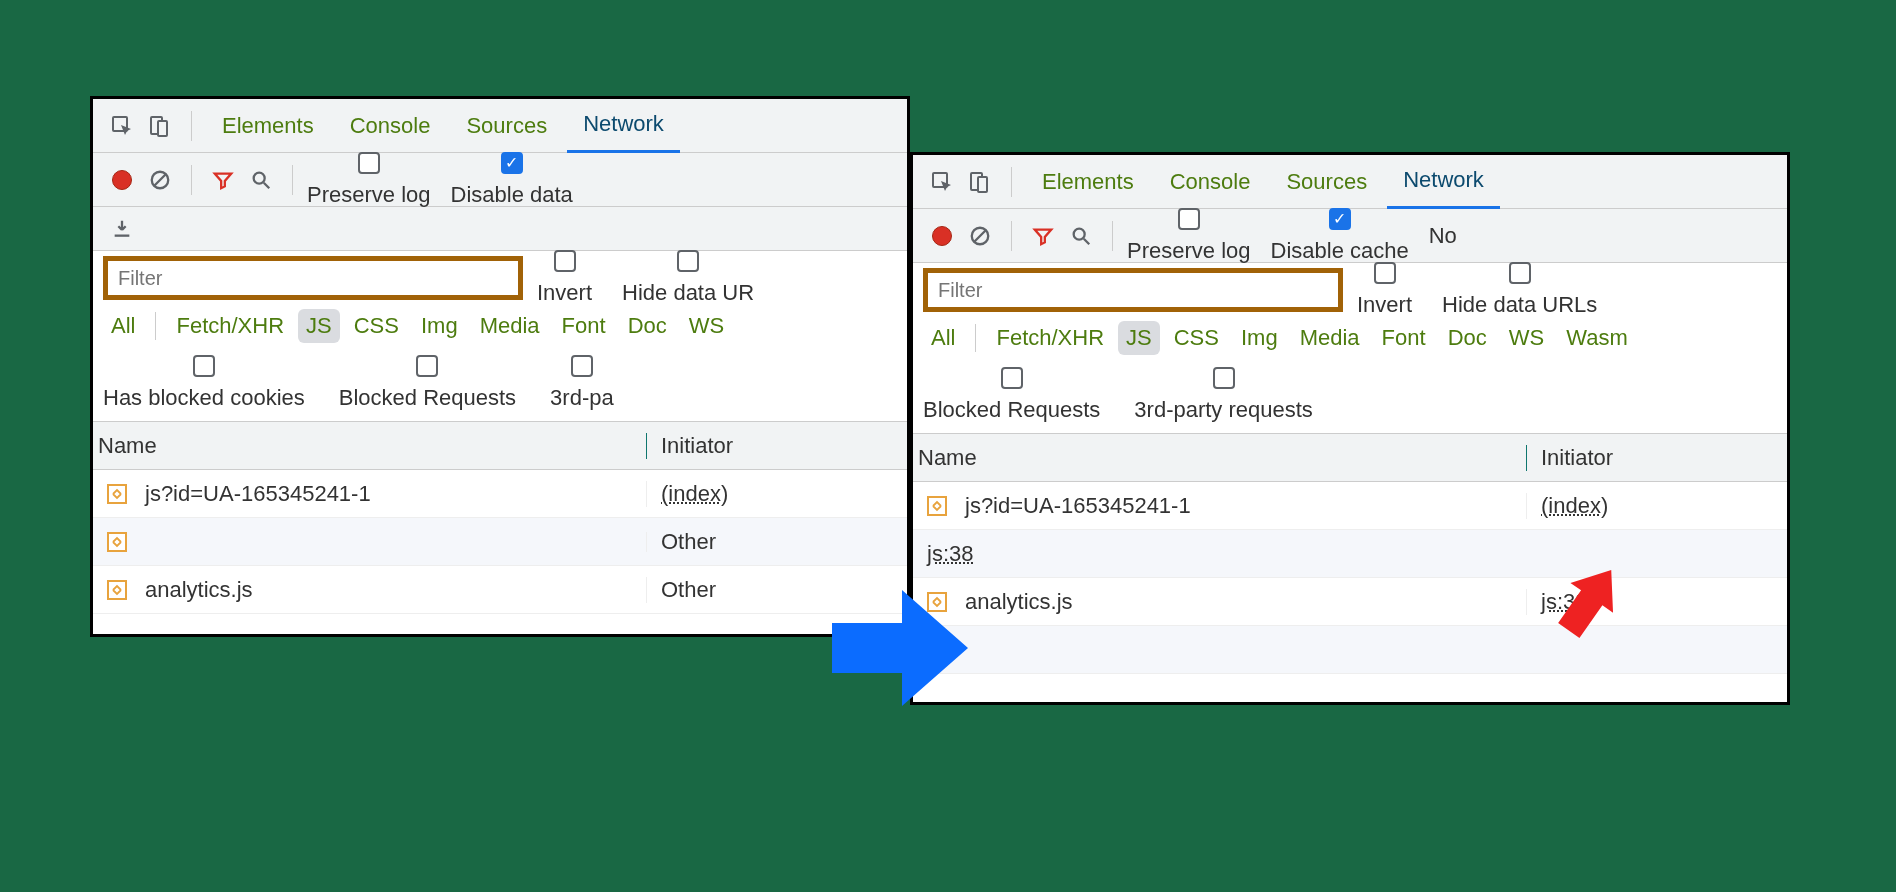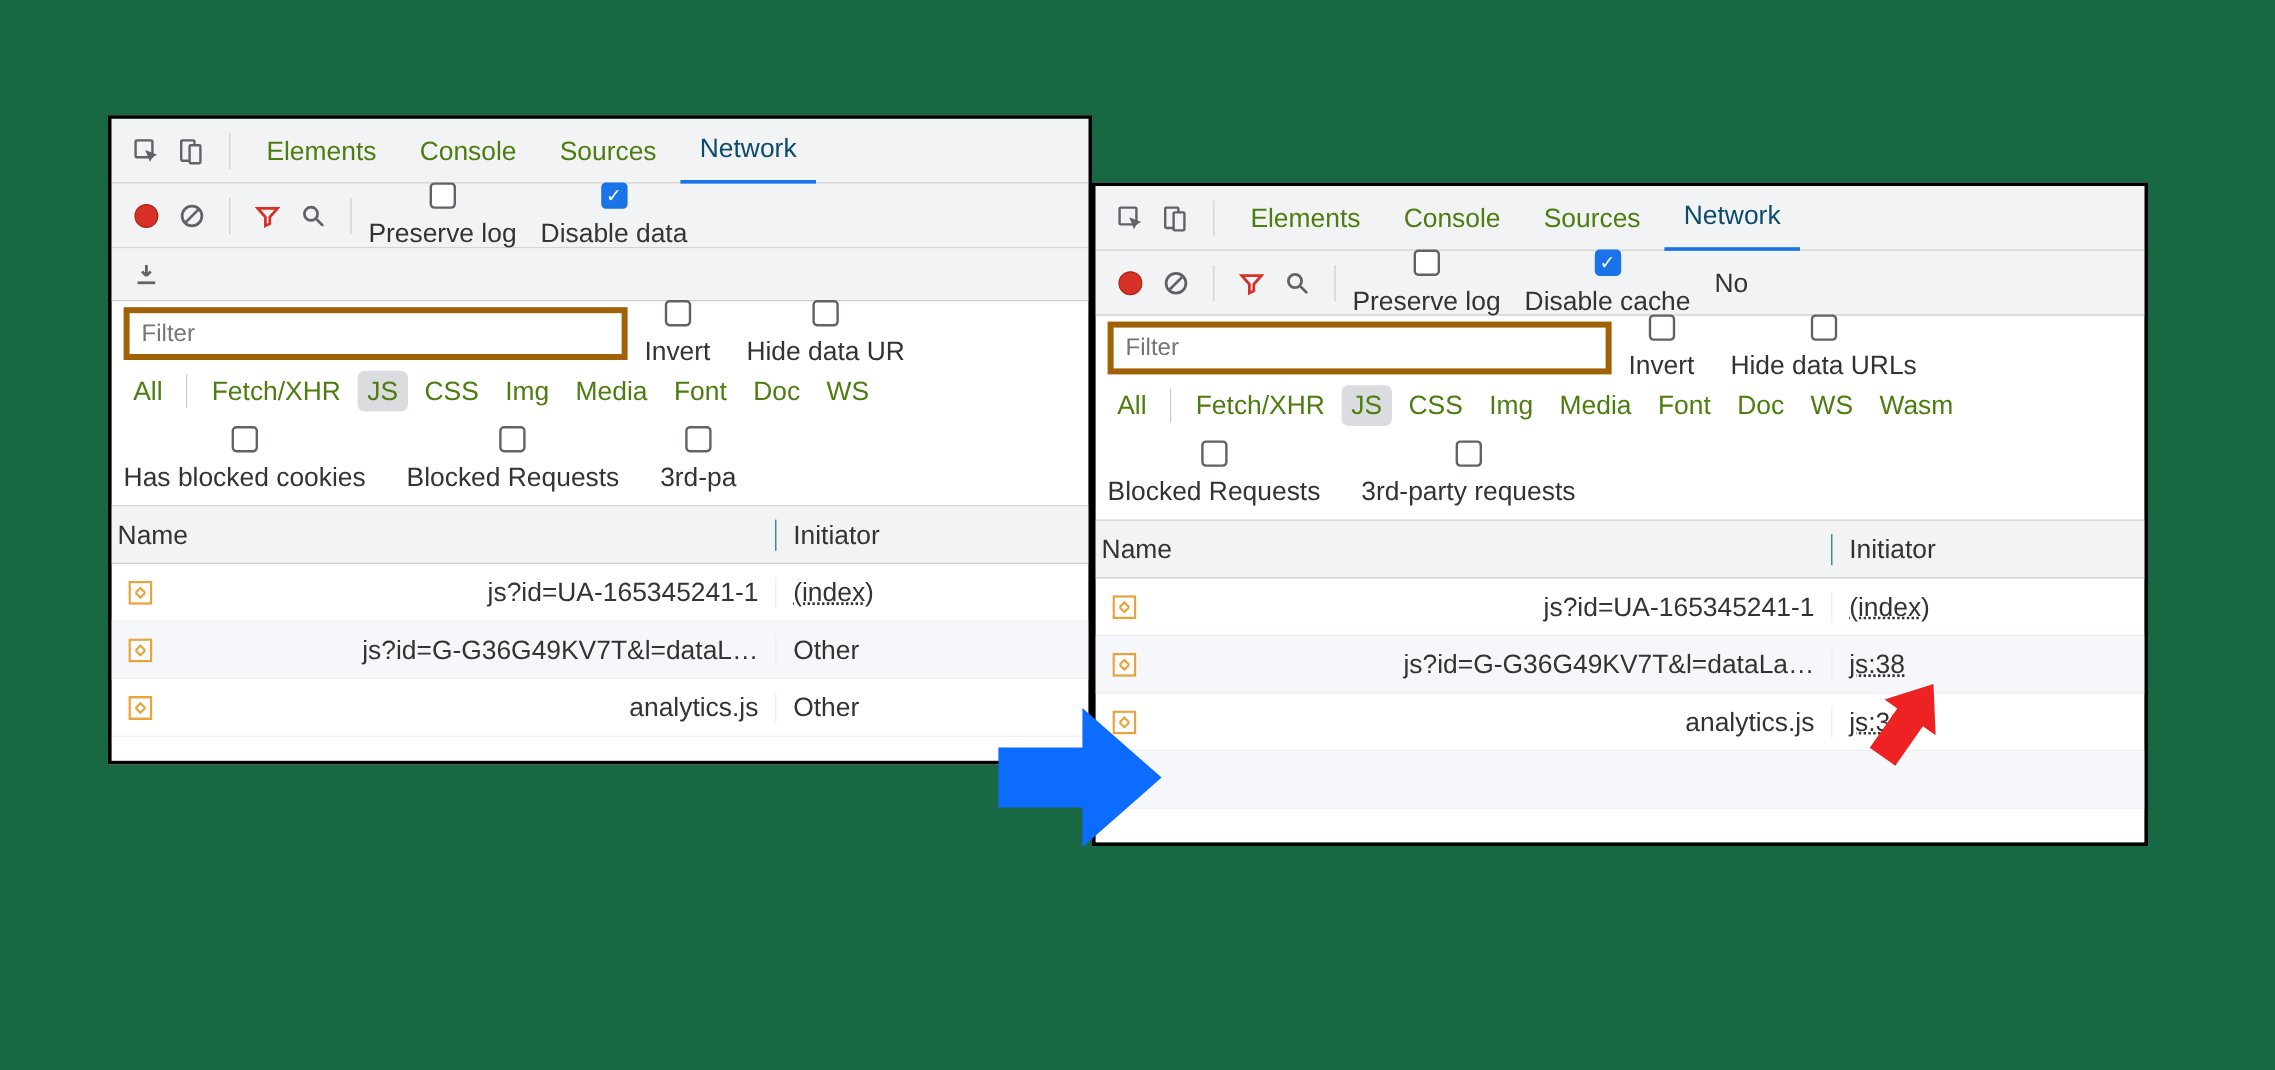--- a/index.html
+++ b/index.html
@@ -123,21 +123,21 @@
 }
 .col-name { flex: 1; padding: 0 5px; border-right: 1px solid #0f766e;min-width:0; }
 .col-init { width: 260px; padding: 0 14px; }
 .trow {
   display: flex;
   height: 48px;
   align-items: center;
   border-bottom: 1px solid #eee;
 }
 .trow.alt { background: #f5f7fb; }
-.fname { display: flex; align-items: center; gap: 18px; flex: 1; padding: 0 14px; border-right: 1px solid #eee; white-space: nowrap; overflow: hidden; text-overflow: ellipsis;min-width:0;justify-content:space-between; }
+.fname { display: flex; align-items: center; gap: 18px; flex: 1; padding: 0 14px; border-right: 1px solid #eee; white-space: nowrap; overflow: hidden; text-overflow: ellipsis;min-width:0; }
 .init { width: 260px; padding: 0 14px; }
 .init-link { text-decoration: underline dotted; color: #333; cursor: pointer; }
 .js-icon {
   width: 20px;
   height: 20px;
   flex-shrink: 0;
 }
 .arrow {
   position: absolute;
   left: 830px;
@@ -266,21 +266,20 @@
         <span>js?id=UA-165345241-1</span>
       </div>
     <div class="init"><span class="init-link">(index)</span></div>
   </div>
   <div class="trow alt">
     <div class="fname">
         <svg class="js-icon" viewBox="0 0 20 20">
           <rect x="1" y="1" width="18" height="18" fill="#fff" stroke="#e8a33d" stroke-width="2"></rect>
           <path d="M6 10 l4-4 l4 4 M6 10 l4 4 l4-4" stroke="#e8a33d" stroke-width="1.8" fill="none"></path>
         </svg>
-        <span>js?id=G-G36G49KV7T&amp;l=dataL…</span>
       </div>
     <div class="init"><span>Other</span></div>
   </div>
   <div class="trow">
     <div class="fname">
         <svg class="js-icon" viewBox="0 0 20 20">
           <rect x="1" y="1" width="18" height="18" fill="#fff" stroke="#e8a33d" stroke-width="2"></rect>
           <path d="M6 10 l4-4 l4 4 M6 10 l4 4 l4-4" stroke="#e8a33d" stroke-width="1.8" fill="none"></path>
         </svg>
         <span>analytics.js</span>
@@ -385,27 +384,20 @@
     <div class="fname">
         <svg class="js-icon" viewBox="0 0 20 20">
           <rect x="1" y="1" width="18" height="18" fill="#fff" stroke="#e8a33d" stroke-width="2"></rect>
           <path d="M6 10 l4-4 l4 4 M6 10 l4 4 l4-4" stroke="#e8a33d" stroke-width="1.8" fill="none"></path>
         </svg>
         <span>js?id=UA-165345241-1</span>
       </div>
     <div class="init"><span class="init-link">(index)</span></div>
   </div>
   <div class="trow alt">
-    <div class="fname">
-        <svg class="js-icon" viewBox="0 0 20 20">
-          <rect x="1" y="1" width="18" height="18" fill="#fff" stroke="#e8a33d" stroke-width="2"></rect>
-          <path d="M6 10 l4-4 l4 4 M6 10 l4 4 l4-4" stroke="#e8a33d" stroke-width="1.8" fill="none"></path>
-        </svg>
-        <span>js?id=G-G36G49KV7T&amp;l=dataLa…</span>
-      </div>
     <div class="init"><span class="init-link">js:38</span></div>
   </div>
   <div class="trow">
     <div class="fname">
         <svg class="js-icon" viewBox="0 0 20 20">
           <rect x="1" y="1" width="18" height="18" fill="#fff" stroke="#e8a33d" stroke-width="2"></rect>
           <path d="M6 10 l4-4 l4 4 M6 10 l4 4 l4-4" stroke="#e8a33d" stroke-width="1.8" fill="none"></path>
         </svg>
         <span>analytics.js</span>
       </div>

